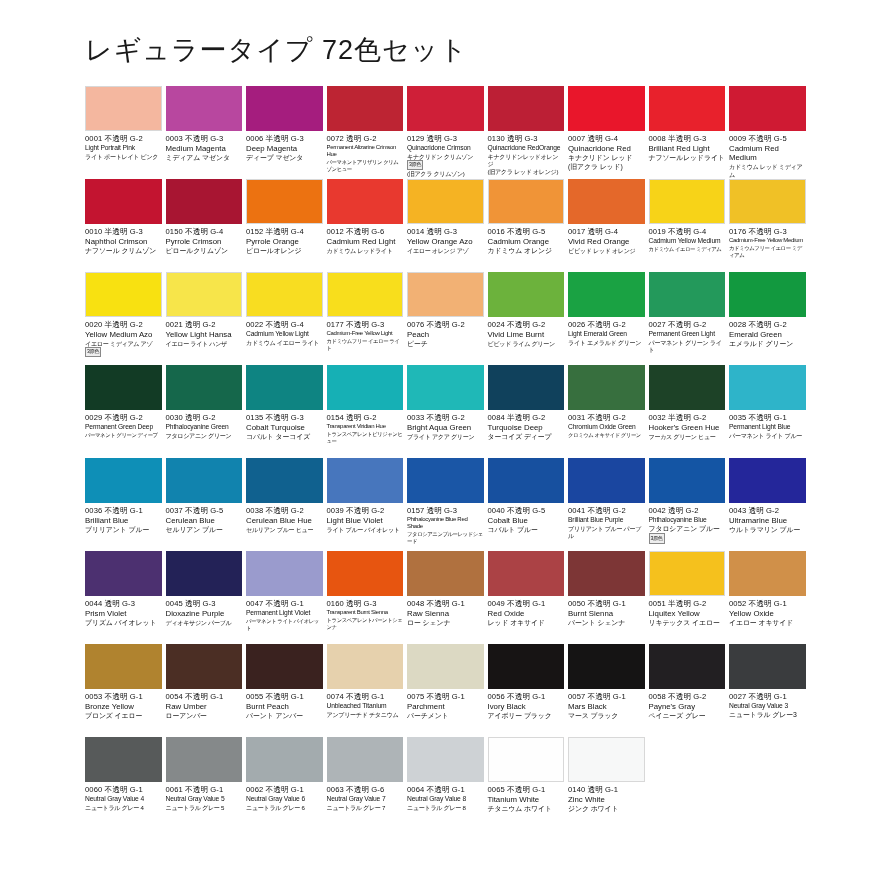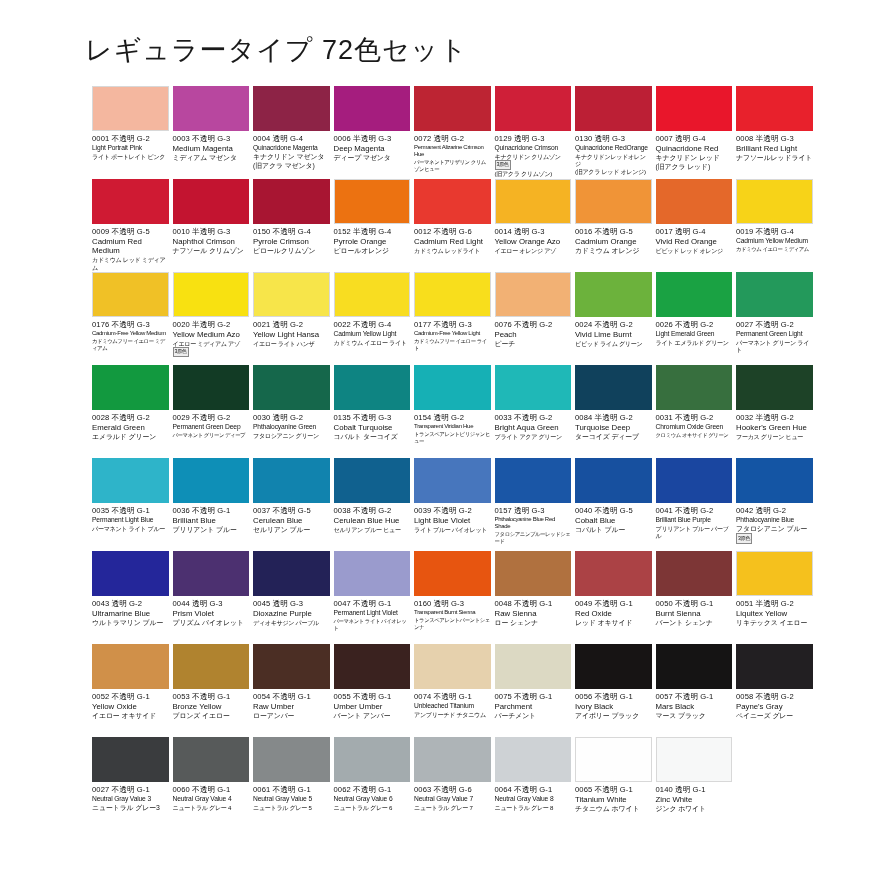--- a/index.html
+++ b/index.html
@@ -33,21 +33,20 @@
   }
   #grid {
     position: absolute;
     left: 85px;
     top: 86px;
     width: 724px;
     display: grid;
     grid-template-columns: repeat(9, 80.5px);
     column-gap: 0px;
     row-gap: 0px;
-    margin-left: 7px;
   }
   .cell {
     width: 80.5px;
     height: 93px;
     position: relative;
     box-sizing: border-box;
     padding-right: 4px;
   }
   .swatch {
     width: 76.5px;
@@ -108,27 +107,20 @@
         <div class="en sm">Light Portrait Pink</div>
         <div class="jp sm">ライト ポートレイト ピンク</div>
       </div>
       <div class="cell">
         <div class="swatch" style="background: rgb(184, 71, 159);"></div>
         <div class="meta">0003 不透明 G-3</div>
         <div class="en">Medium Magenta</div>
         <div class="jp">ミディアム マゼンタ</div>
       </div>
       <div class="cell">
-        <div class="swatch" style="background: rgb(141, 35, 70);"></div>
-        <div class="meta">0004 透明 G-4</div>
-        <div class="en sm">Quinacridone Magenta</div>
-        <div class="jp">キナクリドン マゼンタ</div>
-        <div class="jp">(旧アクラ マゼンタ)</div>
-      </div>
-      <div class="cell">
         <div class="swatch" style="background: rgb(165, 29, 126);"></div>
         <div class="meta">0006 半透明 G-3</div>
         <div class="en">Deep Magenta</div>
         <div class="jp">ディープ マゼンタ</div>
       </div>
       <div class="cell">
         <div class="swatch" style="background: rgb(189, 36, 51);"></div>
         <div class="meta">0072 透明 G-2</div>
         <div class="en xs">Permanent Alizarine Crimson Hue</div>
         <div class="jp xs">パーマネントアリザリン クリムゾンヒュー</div>
@@ -444,21 +436,21 @@
       </div>
       <div class="cell">
         <div class="swatch" style="background: rgb(75, 46, 36);"></div>
         <div class="meta">0054 不透明 G-1</div>
         <div class="en">Raw Umber</div>
         <div class="jp">ローアンバー</div>
       </div>
       <div class="cell">
         <div class="swatch" style="background: rgb(58, 34, 31);"></div>
         <div class="meta">0055 不透明 G-1</div>
-        <div class="en">Umber Umber</div>
+        <div class="en">Burnt Peach</div>
         <div class="jp">バーント アンバー</div>
       </div>
       <div class="cell">
         <div class="swatch" style="background: rgb(230, 209, 173);"></div>
         <div class="meta">0074 不透明 G-1</div>
         <div class="en sm">Unbleached Titanium</div>
         <div class="jp sm">アンブリーチド チタニウム</div>
       </div>
       <div class="cell">
         <div class="swatch" style="background: rgb(220, 217, 195);"></div>

